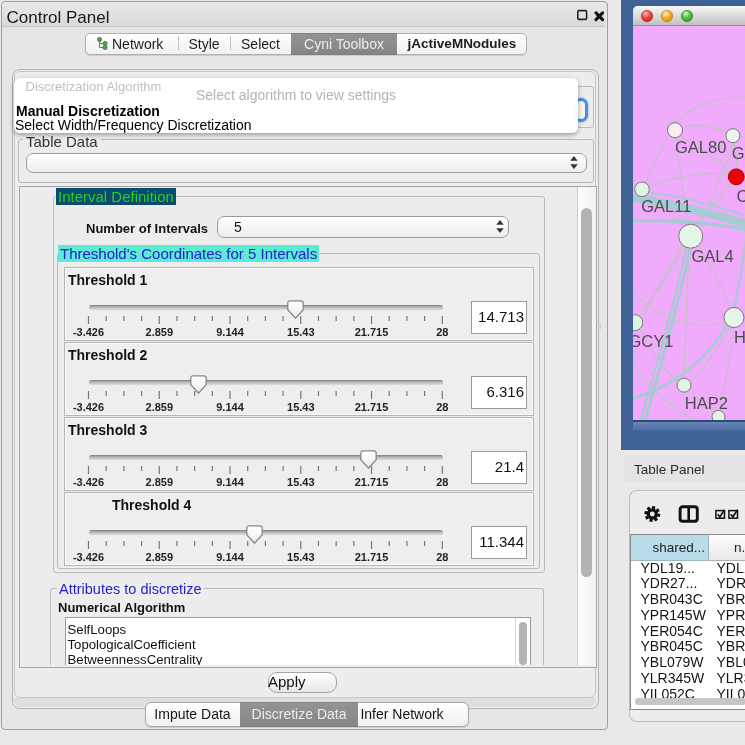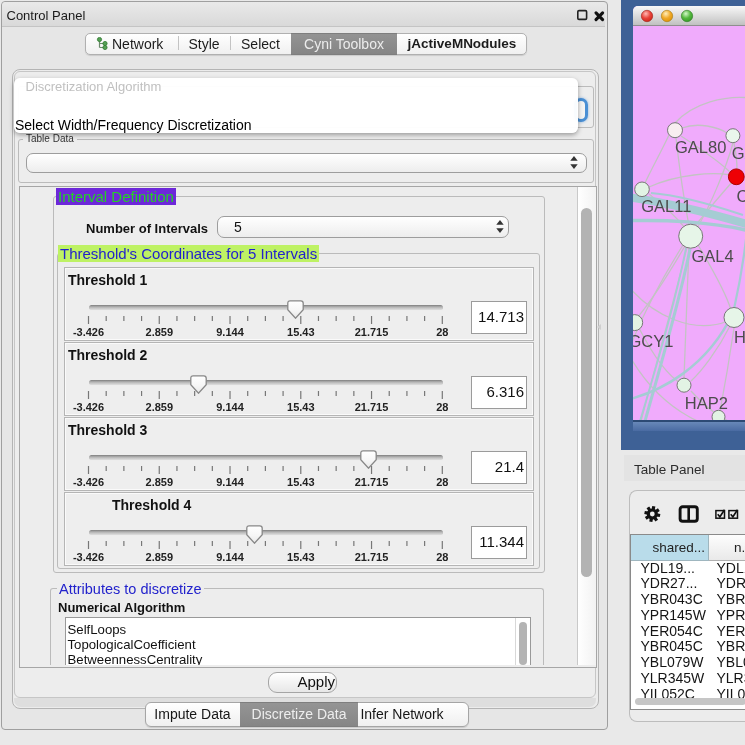--- a/index.html
+++ b/index.html
@@ -7,21 +7,21 @@
 #root{position:relative;width:745px;height:745px;background:#e9e9e9;overflow:hidden;}
 .abs{position:absolute;}
 </style>
 </head>
 <body>
 <div id="root">
 
 <div class="abs" id="cpwin" style="left:1px;top:1px;width:605px;height:727px;background:#e6e6e6;border:1px solid #9f9f9f;border-radius:4px;"></div>
 
 <div class="abs" style="left:2px;top:2px;width:603px;height:24px;background:linear-gradient(#e9e9e9,#d9d9d9);border-bottom:1px solid #c4c4c4;border-radius:4px 4px 0 0;"></div>
-<div class="abs" style="left:6.5px;top:7.5px;font-size:13px;color:#1a1a1a;">Control Panel</div>
+<div class="abs" style="left:6.5px;top:7.5px;font-size:17px;color:#1a1a1a;">Control Panel</div>
 
 <svg class="abs" style="left:576px;top:6px;" width="30" height="16" viewBox="0 0 30 16">
   <rect x="1.8" y="4.6" width="8.8" height="8.8" rx="1.2" fill="none" stroke="#222" stroke-width="1.6"></rect>
   <path d="M20 6.8 L26.6 13.6 M26.6 6.8 L20 13.6" stroke="#111" stroke-width="3.1" stroke-linecap="round"></path>
 </svg>
 
 <div class="abs" style="left:85px;top:33px;width:440px;height:20px;background:linear-gradient(#ffffff,#f0f0f0);border:1px solid #b0b0b0;border-radius:5px;box-shadow:0 1px 1px rgba(0,0,0,0.12);"></div>
 <div class="abs" style="left:291px;top:33px;width:106px;height:20px;background:linear-gradient(#939393,#858585);border-top:1px solid #7e7e7e;border-bottom:1px solid #7e7e7e;"></div>
 <div class="abs" style="left:178px;top:36px;width:1px;height:14px;background:#c3c3c3;"></div>
 <div class="abs" style="left:230px;top:36px;width:1px;height:14px;background:#c3c3c3;"></div>
@@ -41,46 +41,46 @@
 
 <div class="abs" style="left:14px;top:71px;width:580px;height:625px;background:#ededed;border:1px solid #c6c6c6;border-radius:6px;"></div>
 
 <div class="abs" style="left:13.5px;top:697.5px;width:582px;height:9px;background:#dedede;border-radius:0 0 7px 7px;"></div>
 
 <div class="abs" style="left:18px;top:86px;width:574px;height:40px;border:1px solid #bbb;border-radius:3px;"></div>
 
 <div class="abs" style="left:573.5px;top:97.5px;width:8px;height:18px;background:#f4f4f4;border:3px solid #4a8fd4;border-radius:7px;box-shadow:0 0 3px #8ab4e0;"></div>
 
 <div class="abs" style="left:18px;top:139px;width:574px;height:42px;border:1px solid #bbb;border-radius:3px;"></div>
-<div class="abs" style="left:23px;top:132.5px;background:#ededed;padding:0 3px;font-size:10px;color:#333;">Table Data</div>
+<div class="abs" style="left:23px;top:132.5px;background:#ededed;padding:0 3px;font-size:15px;color:#333;">Table Data</div>
 
 <div class="abs" style="left:26px;top:152.5px;width:559px;height:18.5px;background:linear-gradient(#ffffff,#ededed);border:1px solid #9d9d9d;border-radius:7px;"></div>
 <svg class="abs" style="left:569px;top:156px;" width="10" height="13" viewBox="0 0 10 14">
   <path d="M5 0 L9 5 L1 5 Z" fill="#333"></path>
       <path d="M5 14 L9 9 L1 9 Z" fill="#333"></path>
 </svg>
 
 <div class="abs" style="left:19px;top:186px;width:576px;height:480px;background:#ededed;border:1px solid #a6a6a6;"></div>
 
 <div class="abs" style="left:20px;top:187px;width:556px;height:478px;overflow:hidden;">
   <div class="abs" style="left:0;top:0;width:556px;height:600px;">
 
     <div class="abs" style="left:33px;top:9px;width:490px;height:375px;border:1px solid #bbb;border-radius:3px;"></div>
-    <div class="abs" style="left:36px;top:0.5px;background:#6d28d9;padding:0 2px;font-size:15px;color:#26d026;">Interval Definition</div>
+    <div class="abs" style="left:36px;top:0.5px;background:#0c4a6e;padding:0 2px;font-size:15px;color:#26d026;">Interval Definition</div>
 
     <div class="abs" style="left:66px;top:34px;font-size:13px;font-weight:bold;color:#111;">Number of Intervals</div>
     <div class="abs" style="left:197px;top:29px;width:290px;height:20px;background:linear-gradient(#ffffff,#ededed);border:1px solid #9d9d9d;border-radius:7px;"></div>
     <div class="abs" style="left:214px;top:32px;font-size:14px;color:#111;">5</div>
     <svg class="abs" style="left:475px;top:32.5px;" width="10" height="13" viewBox="0 0 10 14">
       <path d="M5 0 L9 5 L1 5 Z" fill="#333"></path>
           <path d="M5 14 L9 9 L1 9 Z" fill="#333"></path>
     </svg>
 
     <div class="abs" style="left:37px;top:66px;width:481px;height:314px;border:1px solid #bbb;border-radius:3px;"></div>
-    <div class="abs" style="left:38px;top:57.5px;background:#bef264;padding:0 2px;font-size:15px;color:#2222cc;">Threshold's Coordinates for 5 Intervals</div>
+    <div class="abs" style="left:38px;top:57.5px;background:#5eead4;padding:0 2px;font-size:15px;color:#2222cc;">Threshold's Coordinates for 5 Intervals</div>
 
     <div class="abs" style="left:43.5px;top:79.5px;width:468px;height:72px;background:#eeeeee;border:1px solid #b5b5b5;box-shadow:inset 0 0 0 1px #fafafa;"></div>
 <div class="abs" style="left:48px;top:84.5px;font-size:14px;font-weight:bold;color:#111;">Threshold 1</div>
 <div class="abs" style="left:68.5px;top:117.5px;width:354px;height:5px;background:linear-gradient(#7d7d7d,#b3b3b3 40%,#d2d2d2 80%,#dedede);border-radius:2.5px;border-bottom:1px solid #ededed;"></div>
 <svg class="abs" style="left:0;top:129.0px;" width="440" height="9" viewBox="0 0 440 9">
           <line x1="68.50" y1="0" x2="68.50" y2="8" stroke="#777777" stroke-width="1.2"></line>
           <line x1="86.19" y1="0" x2="86.19" y2="5" stroke="#777777" stroke-width="1.2"></line>
           <line x1="103.88" y1="0" x2="103.88" y2="5" stroke="#777777" stroke-width="1.2"></line>
           <line x1="121.57" y1="0" x2="121.57" y2="5" stroke="#777777" stroke-width="1.2"></line>
           <line x1="139.26" y1="0" x2="139.26" y2="8" stroke="#777777" stroke-width="1.2"></line>
@@ -259,21 +259,21 @@
     <div class="abs" style="left:47.5px;top:434.5px;font-size:13.2px;color:#111;line-height:15.4px;">SelfLoops<br>TopologicalCoefficient<br>BetweennessCentrality</div>
     <div class="abs" style="left:495px;top:431px;width:1px;height:58px;background:#d8d8d8;"></div>
     <div class="abs" style="left:498.5px;top:435px;width:8.5px;height:43px;background:#b4b4b4;border-radius:5px;"></div>
   </div>
 </div>
 
 <div class="abs" style="left:577px;top:187px;width:18px;height:478px;background:linear-gradient(90deg,#ffffff,#f2f2f2);border-left:1px solid #c9c9c9;"></div>
 <div class="abs" style="left:581px;top:208px;width:11px;height:369px;background:#b3b3b3;border-radius:6px;"></div>
 
 <div class="abs" style="left:268px;top:672px;width:67px;height:19px;background:linear-gradient(#ffffff,#e7e7e7);border:1px solid #a5a5a5;border-radius:9px;"></div>
-<div class="abs" style="left:268px;top:672.5px;width:67px;text-align:right;font-size:15px;color:#111;">Apply</div>
+<div class="abs" style="left:268px;top:672.5px;width:67px;text-align:left;font-size:15px;color:#111;">Apply</div>
 
 <div class="abs" style="left:145px;top:702px;width:322px;height:23px;background:linear-gradient(#ffffff,#efefef);border:1px solid #a5a5a5;border-radius:6px;box-shadow:0 1px 1px rgba(0,0,0,0.12);"></div>
 <div class="abs" style="left:240px;top:702px;width:118px;height:23px;background:linear-gradient(#949494,#868686);border-top:1px solid #7e7e7e;border-bottom:1px solid #7e7e7e;"></div>
 <div class="abs" style="left:145px;top:706px;width:95px;text-align:center;font-size:14px;color:#161616;">Impute Data</div>
 <div class="abs" style="left:240px;top:706px;width:118px;text-align:center;font-size:14px;color:#ededed;">Discretize Data</div>
 <div class="abs" style="left:358px;top:706px;width:88px;text-align:center;font-size:14px;color:#161616;">Infer Network</div>
 
 <div class="abs" style="left:596.5px;top:324px;width:0;height:0;border-top:3px solid transparent;border-bottom:3px solid transparent;border-right:4px solid #cfcfcf;"></div>
 
 <div class="abs" style="left:621px;top:0;width:124px;height:450px;background:#3e6196;"></div>
@@ -385,14 +385,16 @@
   <div class="abs" style="left:21.5px;top:0;font-size:13.5px;color:#222;line-height:25px;">shared...</div>
   <div class="abs" style="left:78px;top:0;width:37px;height:25px;background:linear-gradient(#fdfdfd,#e9e9e9);border-bottom:1px solid #b0b0b0;"></div>
   <div class="abs" style="left:103px;top:0;font-size:13.5px;color:#222;line-height:25px;">n...</div>
   <div class="abs" style="left:9.5px;top:25.5px;font-size:14px;line-height:15.8px;color:#151515;">YDL19...<br>YDR27...<br>YBR043C<br>YPR145W<br>YER054C<br>YBR045C<br>YBL079W<br>YLR345W<br>YIL052C</div>
   <div class="abs" style="left:85.5px;top:25.5px;font-size:14px;line-height:15.8px;color:#151515;">YDL1<br>YDR2<br>YBR0<br>YPR1<br>YER0<br>YBR0<br>YBL0<br>YLR3<br>YIL0</div>
   <div class="abs" style="left:4px;top:163px;width:111px;height:7px;background:#c6c6c6;border-radius:4px;"></div>
 </div>
 
 <div class="abs" style="left:14px;top:77.5px;width:564px;height:55.5px;background:rgba(255,255,255,0.97);border-radius:6px;box-shadow:0 2px 5px rgba(0,0,0,0.35);"></div>
 <div class="abs" style="left:25.5px;top:79px;font-size:13px;color:#c0c0c0;">Discretization Algorithm</div>
+<div class="abs" style="left:14px;top:87px;width:564px;text-align:center;font-size:14px;color:#b4b4b4;">Select algorithm to view settings</div>
+<div class="abs" style="left:16px;top:102.5px;font-size:14px;font-weight:bold;color:#000;">Manual Discretization</div>
 <div class="abs" style="left:15px;top:117px;font-size:14px;color:#000;">Select Width/Frequency Discretization</div>
 </div>
 
 </body></html>

